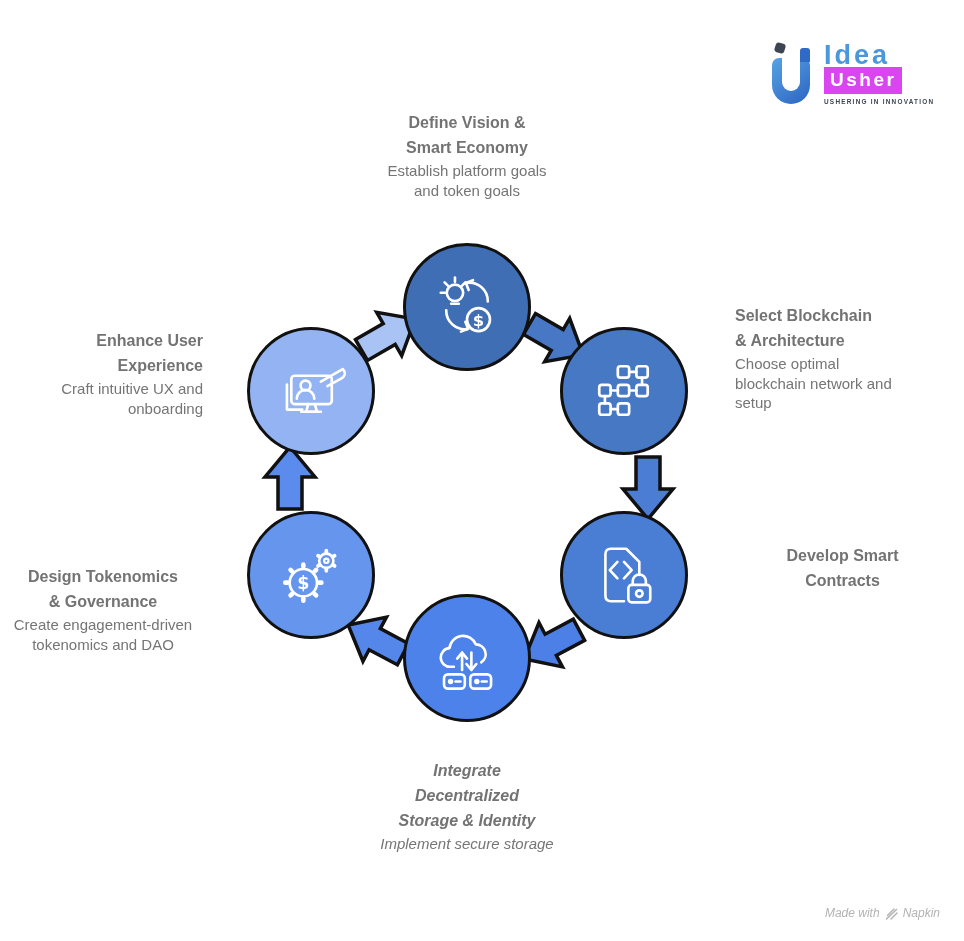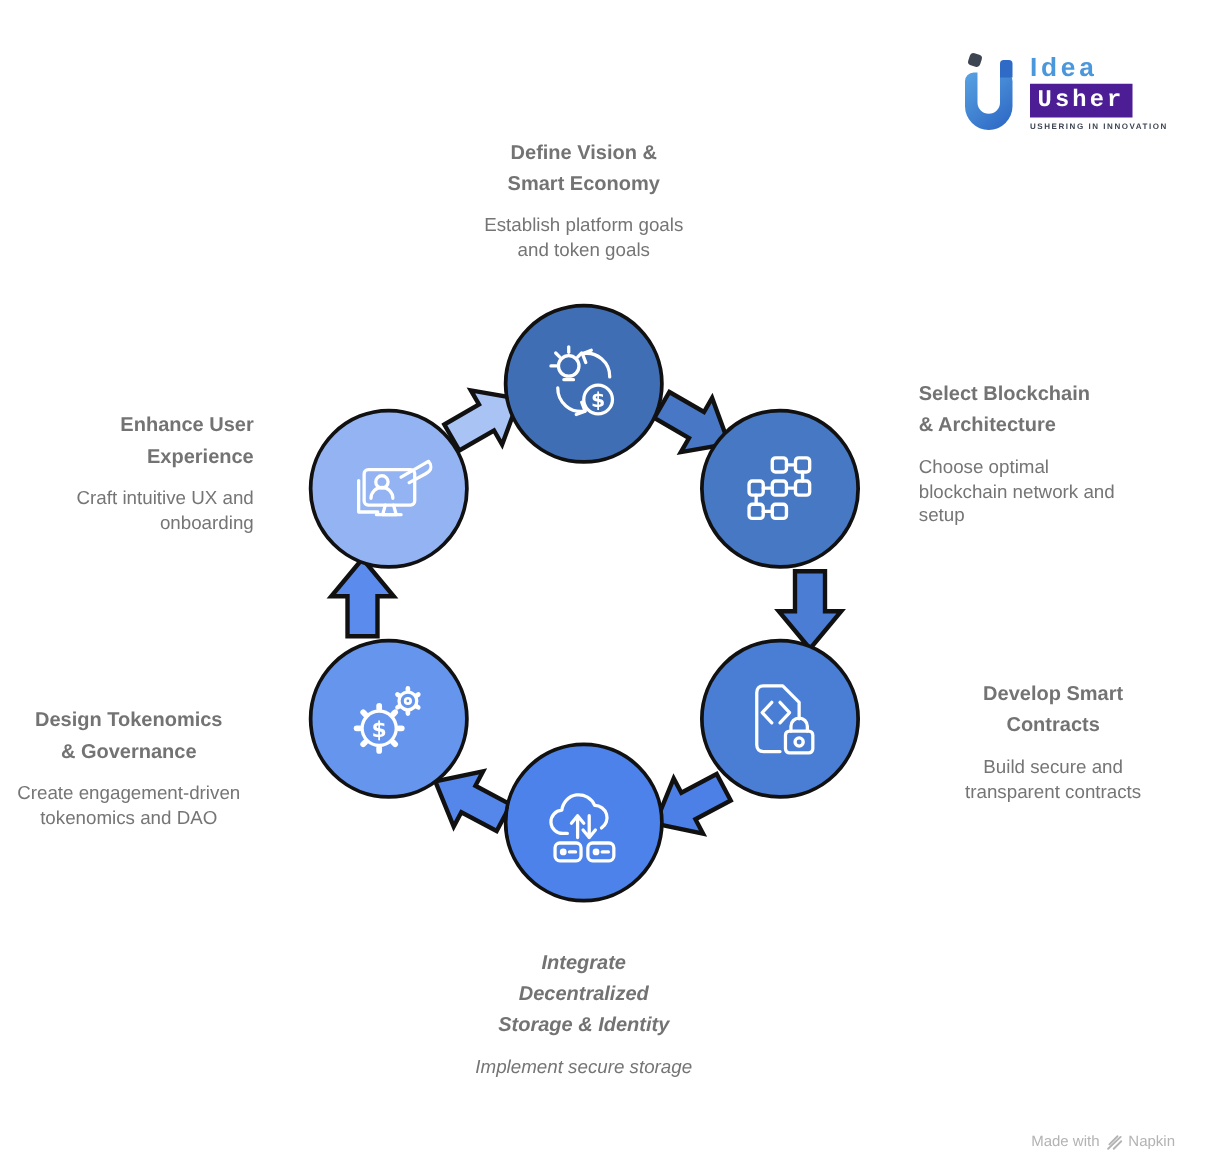--- a/index.html
+++ b/index.html
@@ -8,41 +8,41 @@
     font-family:"Liberation Sans","DejaVu Sans",sans-serif;
   }
   
   .logo{position:absolute;left:772px;top:42px;width:176px;height:74px;}
   .logo-mark{position:absolute;left:0;top:0;width:46px;height:70px;}
   .logo-dot{position:absolute;left:3px;top:1px;width:10px;height:10px;background:#3d4553;border-radius:3px;transform:rotate(18deg);}
   .logo-u{position:absolute;left:0;top:16px;width:38px;height:46px;background:linear-gradient(140deg,#58a3e3 0%,#2b64c2 100%);border-radius:7px 7px 19px 19px;}
   .logo-u-hole{position:absolute;left:10px;top:-1px;width:18px;height:34px;background:#ffffff;border-radius:0 0 10px 10px;}
   .logo-u-riser{position:absolute;left:28px;top:6px;width:10px;height:14px;background:#2e6ac6;border-radius:3px 3px 0 0;}
   .logo-text{position:absolute;left:52px;top:2px;}
-  .logo-idea{font-size:21px;font-weight:bold;color:#4a97dc;letter-spacing:3px;line-height:22px;}
-  .logo-usher{display:inline-block;background:#4c1d95;color:#ffffff;font-size:19px;font-weight:bold;letter-spacing:2.5px;line-height:24px;padding:1px 6px 2px 6px;margin-top:1px;font-family:Liberation Mono, monospace;}
+  .logo-idea{font-size:27px;font-weight:bold;color:#4a97dc;letter-spacing:3px;line-height:22px;}
+  .logo-usher{display:inline-block;background:#d946ef;color:#ffffff;font-size:19px;font-weight:bold;letter-spacing:2.5px;line-height:24px;padding:1px 6px 2px 6px;margin-top:1px;}
   .logo-tagline{font-size:6.4px;font-weight:bold;letter-spacing:1.25px;color:#3d4553;margin-top:4px;white-space:nowrap;}
   
   .circle{
     position:absolute;width:128px;height:128px;border-radius:50%;
     border:3px solid #111111;box-sizing:border-box;
     display:flex;align-items:center;justify-content:center;z-index:3;
   }
   .circle svg{display:block;}
   
   .arrows-layer{position:absolute;left:0;top:0;z-index:2;pointer-events:none;}
   
   .label{position:absolute;z-index:1;}
   .label .title{font-size:16px;line-height:25px;font-weight:bold;color:#737373;}
-  .label .desc{font-size:15px;line-height:19.5px;color:#757575;margin-top:11px;}
+  .label .desc{font-size:15px;line-height:19.5px;color:#757575;margin-top:1px;}
   .align-c{text-align:center;}
   .align-l{text-align:left;}
   .align-r{text-align:right;}
   
-  .footer{position:absolute;right:24px;bottom:21px;display:flex;align-items:center;gap:5px;color:#b3b3b3;font-size:12px;}
+  .footer{position:absolute;right:24px;bottom:21px;display:flex;align-items:center;gap:5px;color:#b3b3b3;font-size:12px;font-style:italic;}
   .footer svg{display:block;}
 </style>
 </head>
 <body>
 
 <div class="canvas">
 
   <div class="logo">
     <div class="logo-mark">
       <div class="logo-dot"></div>
@@ -204,24 +204,20 @@
       <div>blockchain network and</div>
       <div>setup</div>
     </div>
   </div>
 
   <div class="label align-l" style="left:735px;top:543px;width:215px;text-align:center;">
     <div class="title">
       <div>Develop Smart</div>
       <div>Contracts</div>
     </div>
-    <div class="desc">
-      <div>Build secure and</div>
-      <div>transparent contracts</div>
-    </div>
   </div>
 
   <div class="label align-c" style="left:317px;top:758px;width:300px;font-style:italic;">
     <div class="title">
       <div>Integrate</div>
       <div>Decentralized</div>
       <div>Storage &amp; Identity</div>
     </div>
     <div class="desc">
       <div>Implement secure storage</div>

